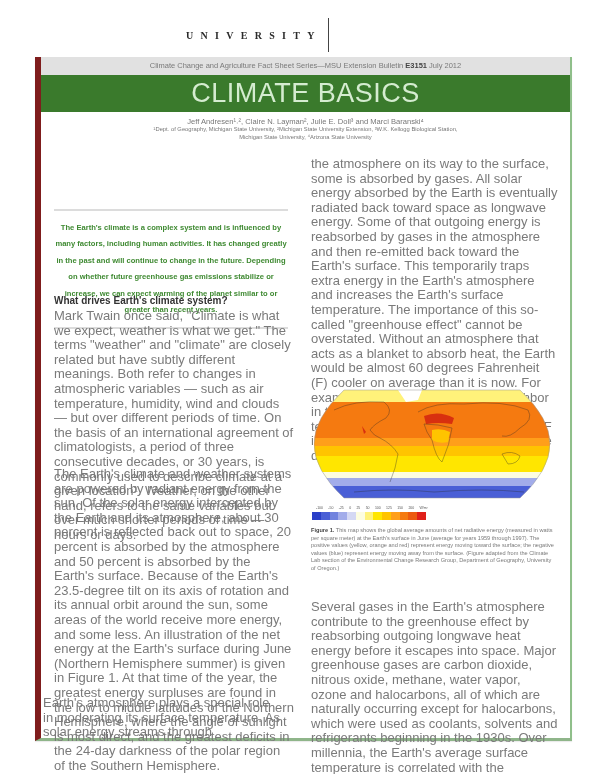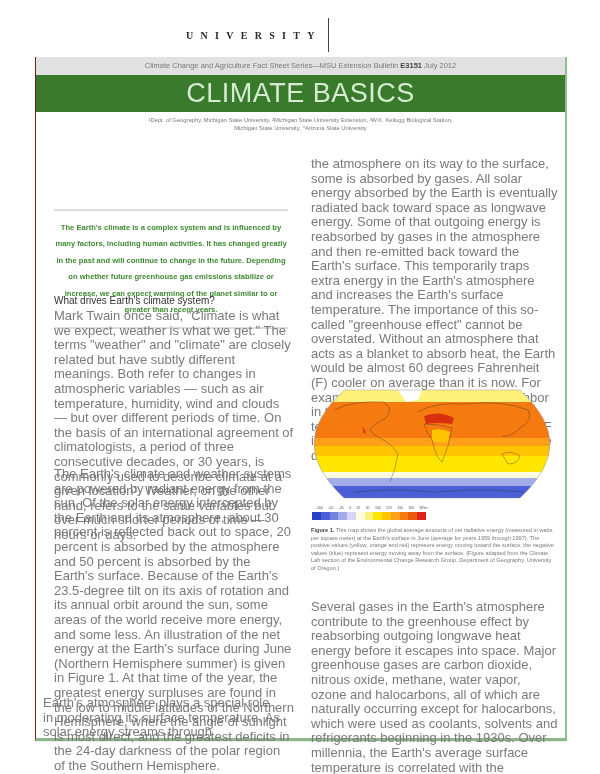--- a/index.html
+++ b/index.html
@@ -7,31 +7,31 @@
 
   
   .logo { position: absolute; top: 17px; left: 180px; height: 36px; display: flex; align-items: center; }
   .logo-msu { display: flex; flex-direction: column; align-items: center; }
   .logo-msu .l1 { font-family: "Liberation Serif", serif; font-weight: bold; font-size: 15.5px; letter-spacing: 0.2px; color: #2b2b2b; line-height: 16px; border-bottom: 1.5px solid #2b2b2b; padding-bottom: 1px; }
   .logo-msu .l2 { font-family: "Liberation Serif", serif; font-weight: bold; font-size: 10px; letter-spacing: 7.3px; color: #2b2b2b; line-height: 13px; margin-top: 1px; padding-left: 6px; }
   .logo-div { width: 1.5px; height: 34px; background: #444; margin: 0 7px 0 6px; }
   .logo-ext { font-family: "Liberation Sans", sans-serif; font-size: 21px; color: #2b2b2b; }
 
   
-  .frame { position: absolute; left: 35px; top: 57px; width: 529px; height: 681px; border-left: 1px solid #7f1d1d; border-right: 2px solid #8fbf8a; border-bottom: 3px solid #8fb58a; box-shadow: 0 1px 1px rgba(0,0,0,0.08); }
+  .frame { position: absolute; left: 35px; top: 57px; width: 529px; height: 681px; border-left: 6px solid #7f1d1d; border-right: 2px solid #8fbf8a; border-bottom: 3px solid #8fb58a; box-shadow: 0 1px 1px rgba(0,0,0,0.08); }
   .series-bar { position: absolute; left: 0; top: 0; right: 0; height: 18px; background: #e1e1e1; text-align: center; font-size: 7.5px; line-height: 18px; color: #7a7a7a; }
   .series-bar b { color: #444; }
   .title-band { position: absolute; left: 0; top: 18px; right: 0; height: 37px; background: #3a7a2c; text-align: center; }
   .title-band span { font-size: 27px; color: #d5ecd0; line-height: 37px; letter-spacing: 0.5px; }
   .authors { position: absolute; left: 0; right: 0; top: 60px; text-align: center; font-size: 7.6px; color: #777; line-height: 9px; }
   .authors .aff { font-size: 5.8px; line-height: 7.5px; }
 
   .callout { position: absolute; left: 54px; top: 161px; width: 234px; border-top: 2px solid #dcdcdc; border-bottom: 2px solid #dcdcdc; padding: 9px 0 9px; text-align: center; font-family: "Liberation Sans Narrow", "Liberation Sans", sans-serif; font-size: 7.6px; font-weight: bold; color: #3f8a32; line-height: 16.4px; margin-top: 48px; }
 
-  .h-section { position: absolute; left: 54px; top: 295px; font-size: 10px; font-weight: normal; color: #333; }
+  .h-section { position: absolute; left: 54px; top: 295px; font-size: 10px; font-weight: bold; color: #333; }
   .body-text { font-size: 13px; line-height: 14.6px; color: #7a7a7a; }
   .p1 { position: absolute; left: 54px; top: 309px; width: 240px; }
   .p2 { position: absolute; left: 54px; top: 467px; width: 240px; }
   .p3 { position: absolute; left: 43px; top: 696px; width: 240px; }
   .p4 { position: absolute; left: 311px; top: 157px; width: 248px; }
   .p5 { position: absolute; left: 311px; top: 600px; width: 248px; }
 
   
   .map-wrap { position: absolute; left: 314px; top: 388px; width: 236px; height: 112px; }
   .legend-bar { position: absolute; left: 312px; top: 512px; width: 114px; height: 8px; display: flex; }
@@ -53,20 +53,21 @@
 <div class="frame">
   <div class="series-bar">
     <span>Climate Change and Agriculture Fact Sheet Series—MSU Extension Bulletin</span>
     <b>E3151</b>
     <span>July 2012</span>
   </div>
   <div class="title-band">
     <span>CLIMATE BASICS</span>
   </div>
   <div class="authors">
+    <div>Jeff Andresen¹˒², Claire N. Layman², Julie E. Doll³ and Marci Baranski⁴</div>
     <div class="aff">¹Dept. of Geography, Michigan State University, ²Michigan State University Extension, ³W.K. Kellogg Biological Station,</div>
     <div class="aff">Michigan State University, ⁴Arizona State University</div>
   </div>
 </div>
 
 <div class="callout">The Earth's climate is a complex system and is influenced by many factors, including human activities. It has changed greatly in the past and will continue to change in the future. Depending on whether future greenhouse gas emissions stabilize or increase, we can expect warming of the planet similar to or greater than recent years.</div>
 
 <div class="h-section">What drives Earth's climate system?</div>
 <div class="body-text p1">Mark Twain once said, "Climate is what we expect, weather is what we get." The terms "weather" and "climate" are closely related but have subtly different meanings. Both refer to changes in atmospheric variables — such as air temperature, humidity, wind and clouds — but over different periods of time. On the basis of an international agreement of climatologists, a period of three consecutive decades, or 30 years, is commonly used to describe climate at a given location¹. Weather, on the other hand, refers to the same variables but over much shorter periods of time — hours or days.</div>
 <div class="body-text p2">The Earth's climate and weather systems are powered by radiant energy from the sun. Of the solar energy intercepted by the Earth and its atmosphere, about 30 percent is reflected back out to space, 20 percent is absorbed by the atmosphere and 50 percent is absorbed by the Earth's surface. Because of the Earth's 23.5-degree tilt on its axis of rotation and its annual orbit around the sun, some areas of the world receive more energy, and some less. An illustration of the net energy at the Earth's surface during June (Northern Hemisphere summer) is given in Figure 1. At that time of the year, the greatest energy surpluses are found in the low to middle latitudes of the Northern Hemisphere, where the angle of sunlight is most direct, and the greatest deficits in the 24-day darkness of the polar region of the Southern Hemisphere.</div>

